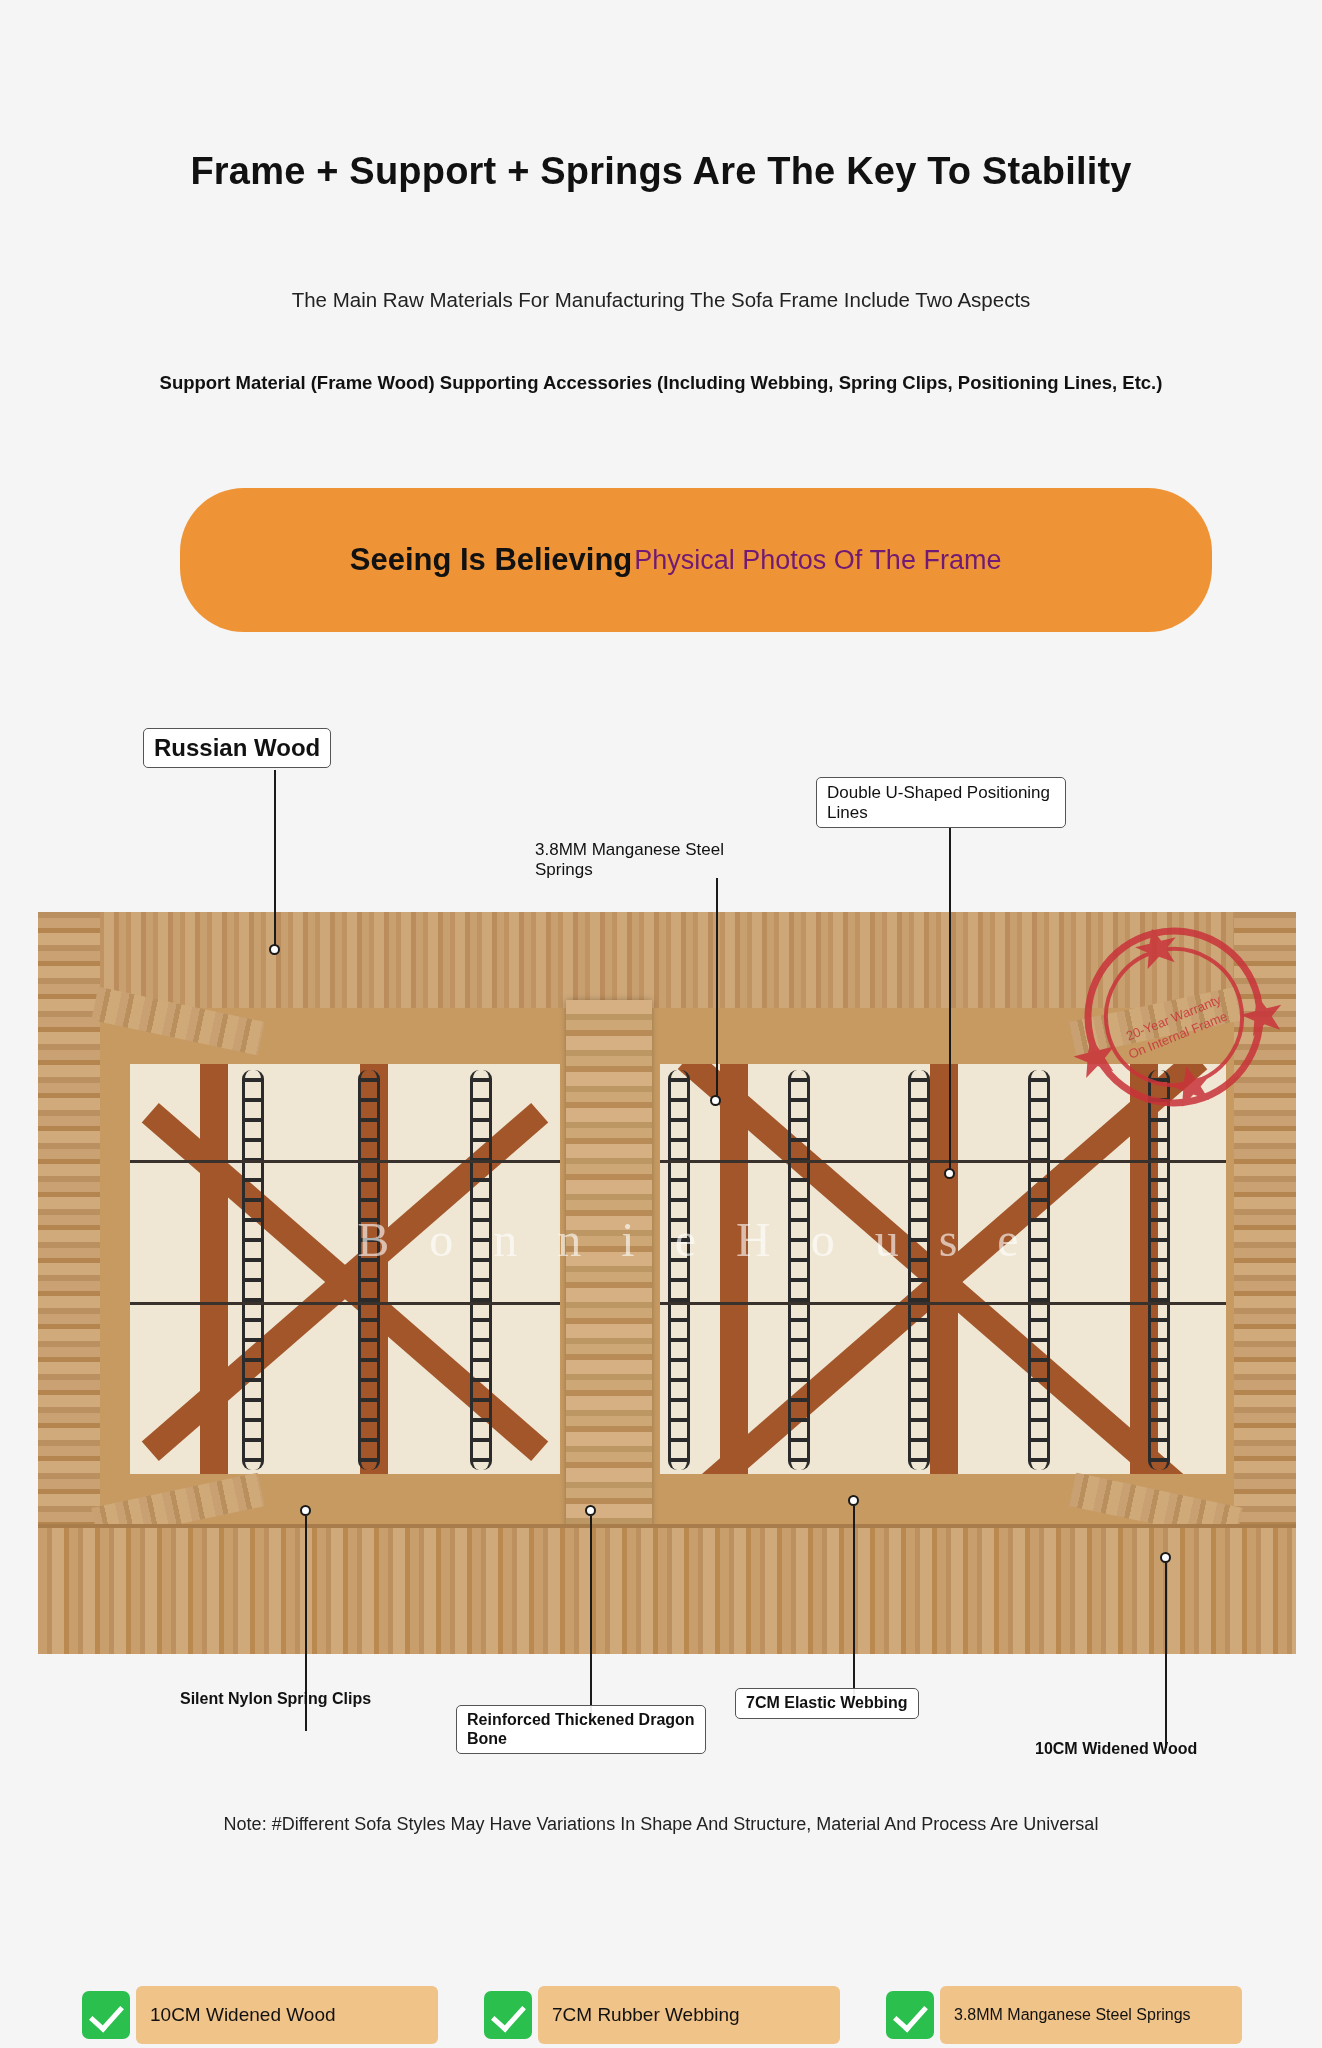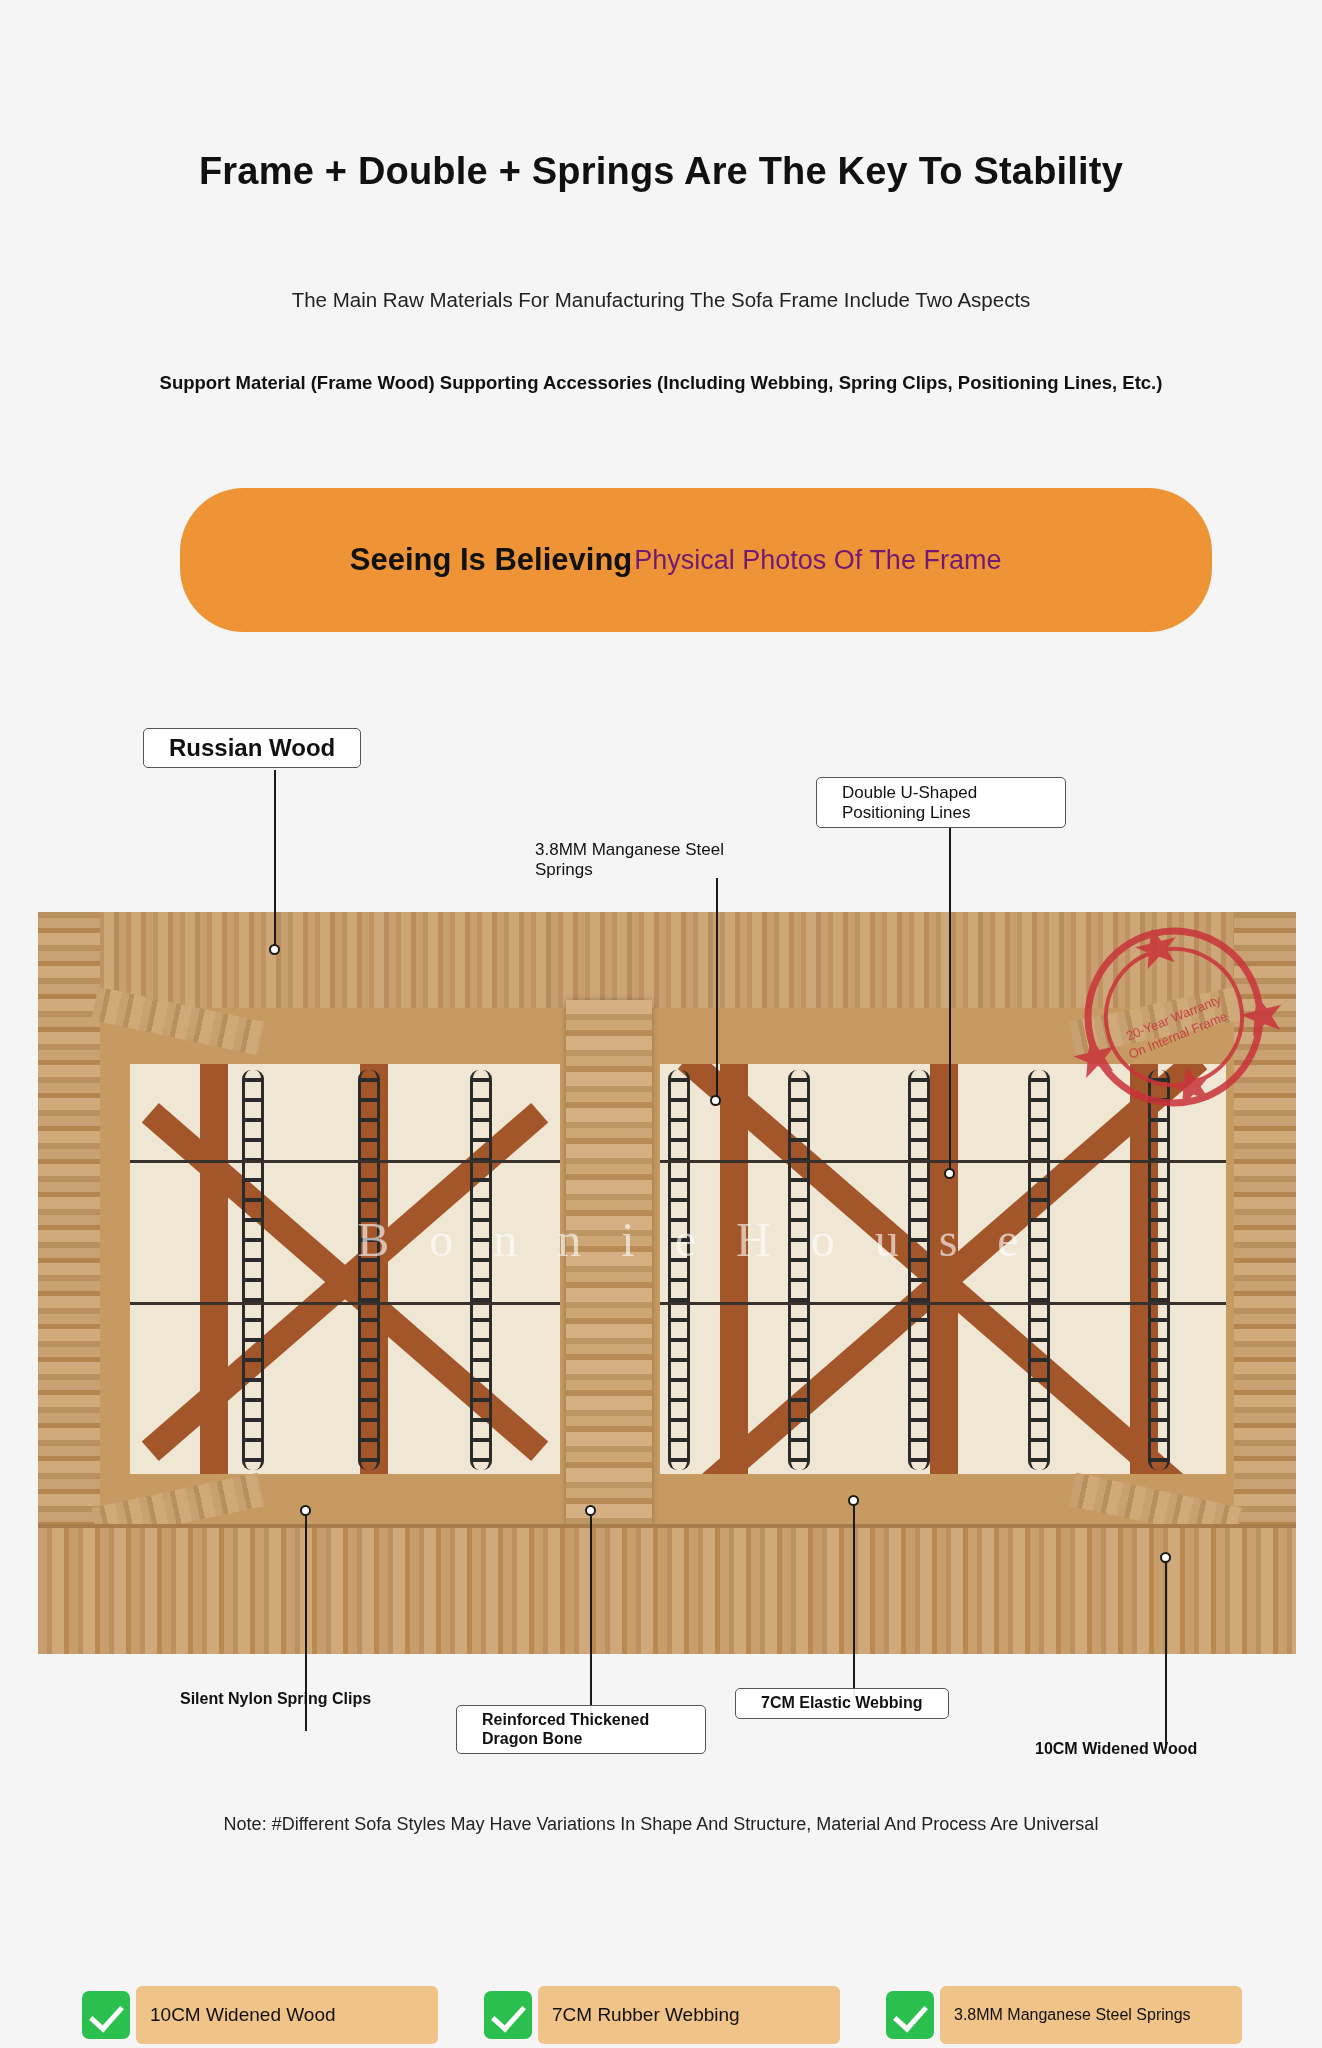--- a/index.html
+++ b/index.html
@@ -175,21 +175,21 @@
     position: absolute;
     font-size: 17px;
     color: #111;
     line-height: 1.16;
     white-space: pre-line;
   }
   .callout.boxed {
     border: 1.5px solid #555;
     background: rgba(255,255,255,.92);
     border-radius: 5px;
-    padding: 5px 25px;
+    padding: 5px 10px;
   }
   .callout.big {
     font-size: 24px;
     font-weight: bold;
   }
   .callout.bold {
     font-weight: bold;
     font-size: 16px;
   }
   .leader {
@@ -256,21 +256,21 @@
     display: flex;
     align-items: center;
   }
   .chip-label.small { font-size: 16px; }
 </style>
 </head>
 <body>
 
 <div class="page">
 
-  <div class="headline">Frame + Double + Springs Are The Key To Stability</div>
+  <div class="headline">Frame + Support + Springs Are The Key To Stability</div>
   <div class="subline-1">The Main Raw Materials For Manufacturing The Sofa Frame Include Two Aspects</div>
   <div class="subline-2">Support Material (Frame Wood) Supporting Accessories (Including Webbing, Spring Clips, Positioning Lines, Etc.)</div>
 
   <div class="banner">
     <div class="banner-inner">
       <span class="banner-a">Seeing Is Believing</span>
       <span class="banner-b">Physical Photos Of The Frame</span>
     </div>
   </div>
 

